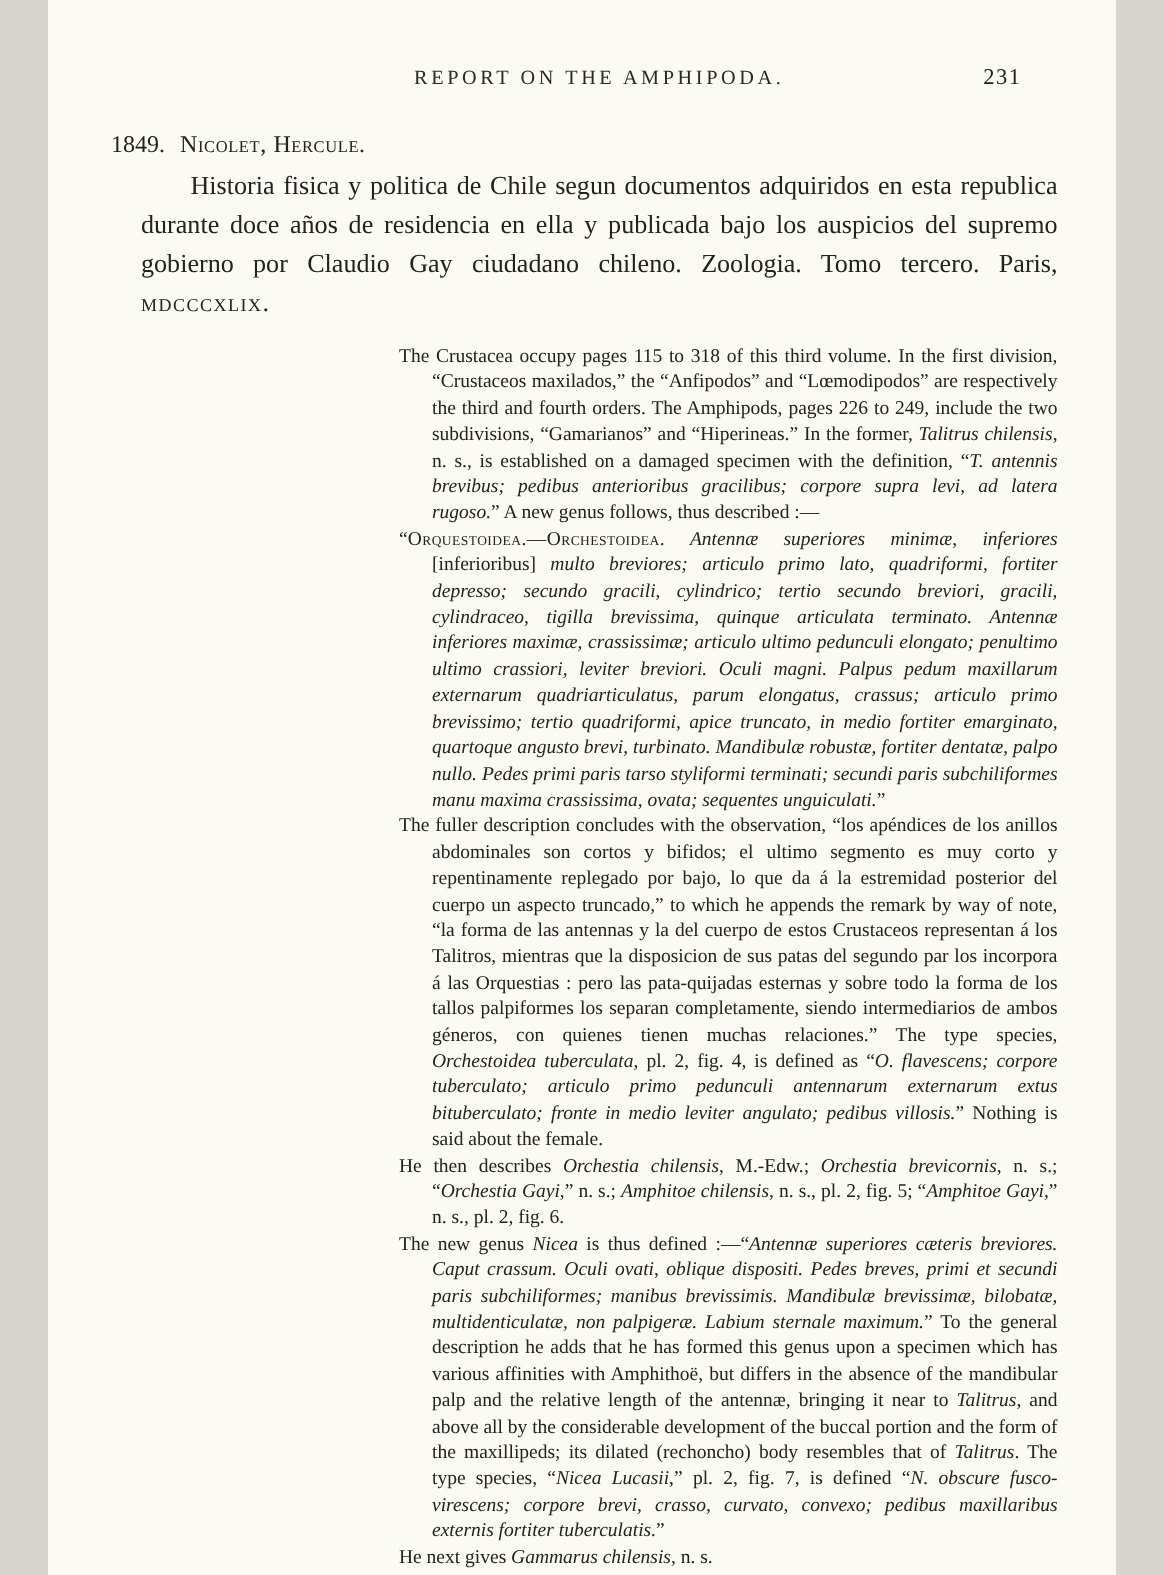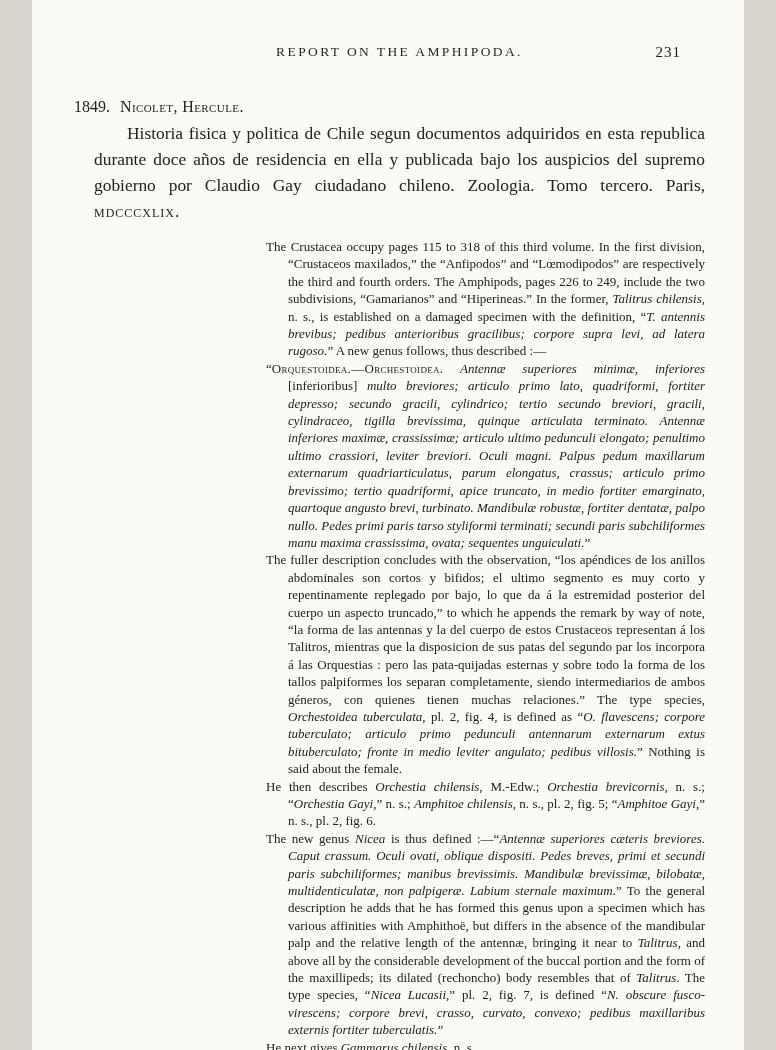--- a/index.html
+++ b/index.html
@@ -26,21 +26,21 @@
     color: #2a2823;
   }
   .page-number {
     position: absolute;
     right: 24px;
     top: 0;
     font-size: 15px;
     letter-spacing: 1px;
   }
   .entry-heading {
-    margin-top: 34px;
+    margin-top: 24px;
     margin-left: -20px;
     font-size: 16px;
   }
   .entry-year { margin-right: 10px; }
   .entry-author { font-variant: small-caps; letter-spacing: 0.4px; }
   .title-para {
     margin: 4px 0 0 0;
     font-size: 17.4px;
     line-height: 26px;
     text-align: justify;

